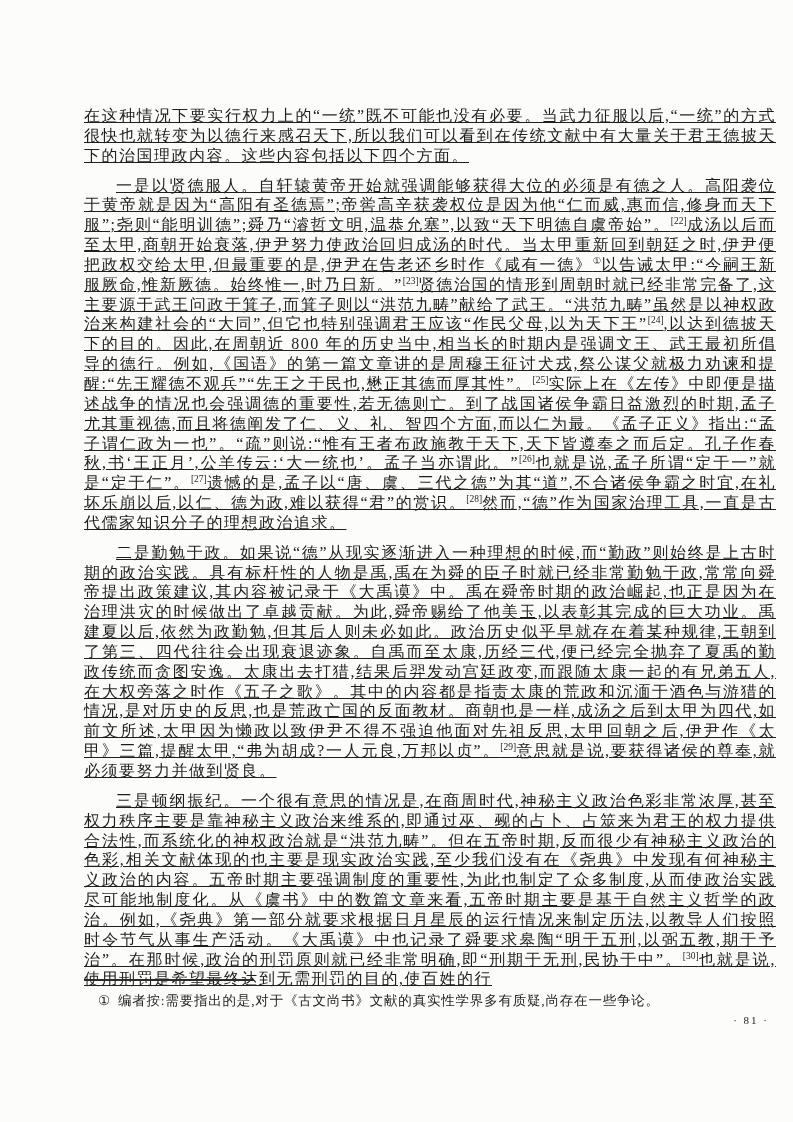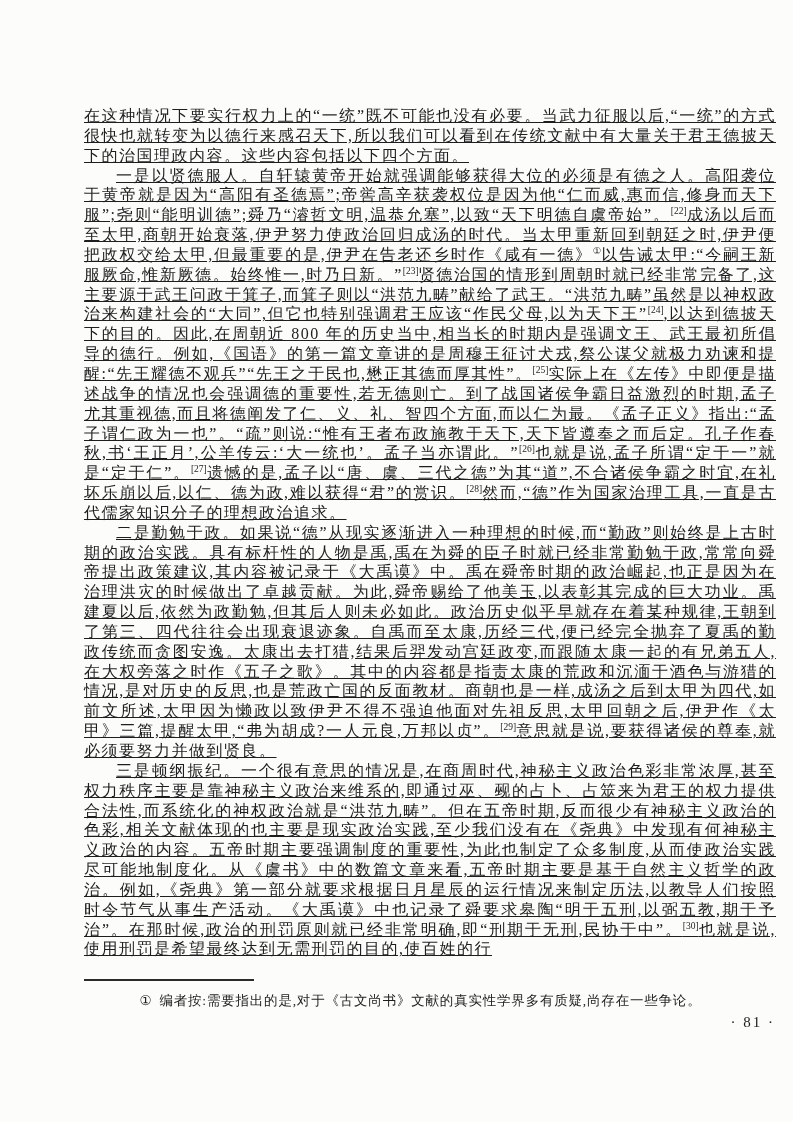--- a/index.html
+++ b/index.html
@@ -25,21 +25,21 @@
     line-height: 19.85px;
     letter-spacing: 1.5px;
     text-align: justify;
     text-justify: inter-ideograph;
   }
   .para {
     margin: 0;
     padding: 0;
     text-decoration: underline;
   }
-  .para.indent { text-indent: 2em; }
+  .para.indent { text-indent: 2em; margin-top: 10px; }
   .sup {
     font-size: 9.5px;
     letter-spacing: 0;
     line-height: 0;
     vertical-align: 6px;
   }
   .footnote-rule {
     position: absolute;
     left: 84px;
     top: 979px;
@@ -48,28 +48,27 @@
     background: #2b2b2b;
   }
   .footnote {
     position: absolute;
     left: 98px;
     top: 992px;
     width: 645px;
     font-size: 13.5px;
     letter-spacing: 0.8px;
     line-height: 18px;
-    text-align: center;
   }
   .footnote .marker { margin-right: 7px; }
   .page-number {
     position: absolute;
     top: 1014px;
-    right: 18px;
-    font-size: 15px;
+    right: 24px;
+    font-size: 11px;
     letter-spacing: 2px;
     white-space: pre;
   }
 </style>
 </head>
 <body>
 
 <div class="page">
   <div class="body-text">
       <p class="para"><span>在这种情况下要实行权力上的“一统”既不可能也没有必要。当武力征服以后,“一统”的方式很快也就转变为以德行来感召天下,所以我们可以看到在传统文献中有大量关于君王德披天下的治国理政内容。这些内容包括以下四个方面。</span></p>

